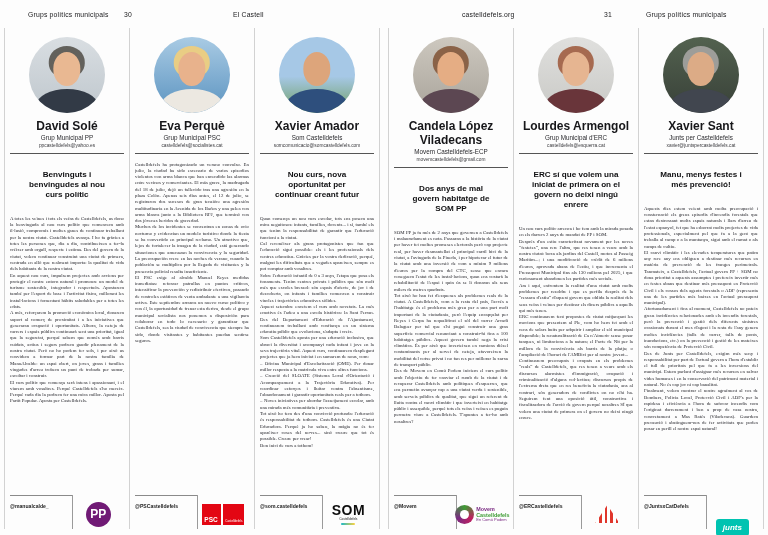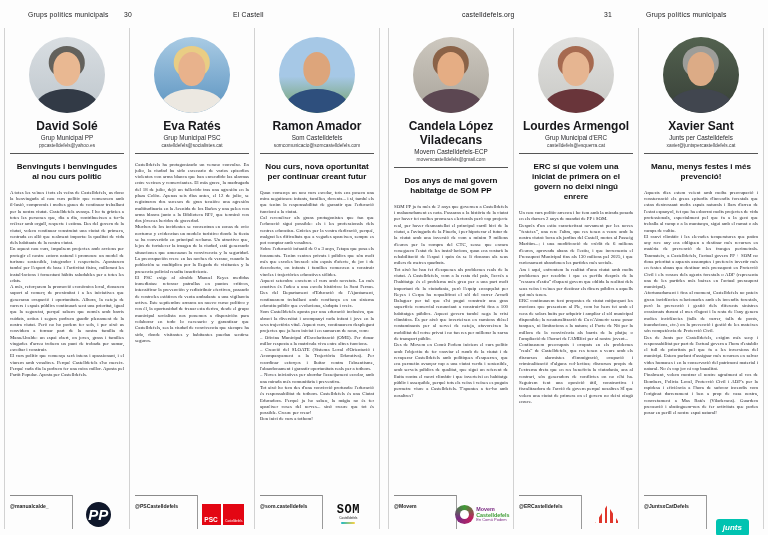--- a/index.html
+++ b/index.html
@@ -28,38 +28,38 @@
   .col-1{--pbg:linear-gradient(180deg,#a9cbe4,#5b93c0);--hair:#e9cd84;--skin:#e8b28c;--shirt:#ece8e1;}
   .col-2{--pbg:linear-gradient(180deg,#a6c8e6 52%,#6f9e62);--hair:transparent;--skin:#dda57b;--shirt:#2e4f7d;}
   .col-3{--pbg:linear-gradient(180deg,#cdc8bf,#a9a49b);--hair:#8a6247;--skin:#e5ad84;--shirt:#5c4752;}
   .col-4{--pbg:linear-gradient(180deg,#e0e0de,#c9c9c6);--hair:#a66a50;--skin:#e6b591;--shirt:#69353a;}
   .col-5{--pbg:linear-gradient(180deg,#53624f,#384038);--hair:#9d9d99;--skin:#dcab86;--shirt:#41464f;}
   
   .name{margin:1px 0 0;font-size:12px;font-weight:700;text-align:center;color:#17171a;}
   .group{font-size:6.3px;text-align:center;color:#2a2a2e;margin-top:1px;}
   .email{display:block;font-size:4.8px;text-align:center;color:#3a3a3e;text-decoration:none;margin-top:1.5px;}
   .title-rule{border:0;border-top:1px solid #555;margin:5px 0 4px;}
-  .title{margin:4px;font-size:8.1px;font-weight:800;line-height:1.25;text-align:center;color:#101012;}
+  .title{margin:12px;font-size:8.1px;font-weight:800;line-height:1.25;text-align:center;color:#101012;}
   .body{flex:1;overflow:hidden;margin-top:4px;font-family:"Liberation Serif",serif;
         font-size:4.85px;line-height:1.3;text-align:justify;color:#26262c;white-space:pre-line;}
   
   .colfoot{flex:none;height:34px;display:flex;margin-top:2px;}
   .handle{flex:1;border-top:1px solid #8a8a8a;padding-top:7px;font-size:5.1px;font-weight:700;
           color:#222;text-decoration:none;min-width:0;}
   .foot-divider{width:1px;background:#9a9a9a;}
   .logo-box{width:45%;display:flex;align-items:center;justify-content:center;padding-top:4px;box-sizing:border-box;}
   
-  .pp-circle{width:25px;height:25px;border-radius:50%;background:#0f172a;color:#fff;display:flex;
-             align-items:center;justify-content:center;font-weight:900;font-style:italic;font-size:15px;}
+  .pp-circle{width:25px;height:25px;border-radius:50%;background:#701a75;color:#fff;display:flex;
+             align-items:center;justify-content:center;font-weight:900;font-size:12px;}
   .psc-main{width:19px;height:21px;background:#e30613;color:#fff;font-weight:900;font-size:6.5px;
             display:flex;align-items:flex-end;padding:2px;box-sizing:border-box;}
   .psc-side{width:21px;height:21px;background:#e30613;color:#fff;font-size:3px;display:flex;
             align-items:flex-end;justify-content:center;padding:2px;box-sizing:border-box;margin-left:2px;}
   .som-wrap{display:flex;flex-direction:column;align-items:center;}
-  .som-wrap b{font-weight:900;font-size:12px;letter-spacing:.5px;color:#0d0d0d;line-height:1;font-family:Liberation Mono, monospace;}
+  .som-wrap b{font-weight:900;font-size:14px;letter-spacing:.5px;color:#0d0d0d;line-height:1;}
   .som-wrap i{font-style:normal;font-size:3.2px;color:#222;margin-top:.5px;}
   .som-wrap u{text-decoration:none;width:14px;height:2.5px;border-radius:2px;
               background:linear-gradient(90deg,#19b9c9,#ffd23f);margin-top:1.5px;}
   .movem-circle{position:relative;width:19px;height:19px;border-radius:50%;flex:none;
                 background:conic-gradient(#3f9c35,#c01f5f,#7a2b82,#3f9c35);}
   .movem-circle::after{content:"";position:absolute;inset:5px;background:#fff;border-radius:50%;}
   .movem-text{display:flex;flex-direction:column;margin-left:2px;line-height:1.15;}
   .movem-text .ml0{color:#7a2b82;font-weight:900;font-size:5.4px;}
   .movem-text .ml1{color:#3f9c35;font-weight:900;font-size:5.4px;}
   .movem-text .ml2{color:#7a2b82;font-size:4px;}
@@ -110,21 +110,21 @@
   </article>
 </section>
     <div class="vline"></div>
     <section class="colslot">
   <article class="column col-1">
     <div class="photo">
       <span class="hair"></span>
       <span class="face"></span>
       <span class="torso"></span>
     </div>
-    <h3 class="name">Eva Ratés</h3>
+    <h3 class="name">Eva Perquè</h3>
     <div class="group">Grup Municipal PSC</div>
     <a class="email">castelldefels@socialistes.cat</a>
     <hr class="title-rule">
     <div class="body">Castelldefels ha protagonizado un verano convulso. En julio, la ciudad ha sido escenario de varios episodios violentos con arma blanca que han encendido las alarmas entre vecinos y comerciantes. El más grave, la madrugada del 18 de julio, dejó un fallecido tras una agresión en la plaza Colón. Apenas seis días antes, el 12 de julio, se registraron dos sucesos de gran tensión: una agresión multitudinaria en la Avenida de los Baños y una pelea con arma blanca junto a la Biblioteca RFJ, que terminó con dos jóvenes heridos de gravedad.
 Muchos de los incidentes se concentran en zonas de ocio nocturno y evidencian un modelo turístico donde la fiesta se ha convertido en principal reclamo. Un atractivo que, lejos de fortalecer la imagen de la ciudad, está generando situaciones que amenazan la convivencia y la seguridad. La preocupación crece en las noches de verano, cuando la población se multiplica por la llegada de visitantes y la presencia policial resulta insuficiente.
 El PSC exige al alcalde Manuel Reyes medidas inmediatas: reforzar patrullas en puntos críticos, intensificar la prevención y redistribuir efectivos, pasando de controles estáticos de venta ambulante a una vigilancia activa. Este septiembre arranca un nuevo curso político y con él, la oportunidad de frenar esta deriva, desde el grupo municipal socialista nos ponemos a disposición para colaborar en todo lo necesario y garantizar que Castelldefels, sea la ciudad de convivencia que siempre ha sido, donde visitantes y habitantes puedan sentirse seguros.</div>
     <footer class="colfoot">
       <a class="handle">@PSCastelldefels</a>
       <div class="foot-divider"></div>
       <div class="logo-box logo-psc">
@@ -135,21 +135,21 @@
   </article>
 </section>
     <div class="vline"></div>
     <section class="colslot">
   <article class="column col-2">
     <div class="photo">
       <span class="hair"></span>
       <span class="face"></span>
       <span class="torso"></span>
     </div>
-    <h3 class="name">Ramon Amador</h3>
+    <h3 class="name">Xavier Amador</h3>
     <div class="group">Som Castelldefels</div>
     <a class="email">somcomunicacio@somcastelldefels.com</a>
     <hr class="title-rule">
     <h2 class="title">Nou curs, nova oportunitat per continuar creant futur</h2>
     <div class="body">Quan comença un nou curs escolar, tots ens posem una mica neguitosos: infants, famílies, docents... i sí, també els que tenim la responsabilitat de garantir que l'educació funcioni a la ciutat.
 Cal reconèixer als grans protagonistes que fan que l'educació sigui possible: els i les professionals dels centres educatius. Gràcies per la vostra dedicació, perquè, malgrat les dificultats que a vegades apareixen, sempre es pot comptar amb vosaltres.
 Sobre l'educació infantil de 0 a 3 anys, l'etapa que posa els fonaments. Tenim centres privats i públics que són molt més que escoles bressol: són espais d'afecte, de joc i de descoberta, on infants i famílies comencen a construir vincles i trajectòries educatives sòlides.
 Aquest setembre encetem el curs amb novetats. La més emotiva és l'adeu a una escola històrica: la Sant Ferran. Des del Departament d'Educació de l'Ajuntament, continuarem treballant amb confiança en un sistema educatiu públic que evoluciona, s'adapta i creix.
 Som Castelldefels aposta per una educació inclusiva, que abraci la diversitat i acompanyi cada infant i jove en la seva trajectòria vital. Aquest curs, continuarem desplegant projectes que ja hem iniciat i en sumarem de nous, com:
 – Oficina Municipal d'Escolarització (OME). Per donar millor resposta a la matrícula viva entre altres funcions.

